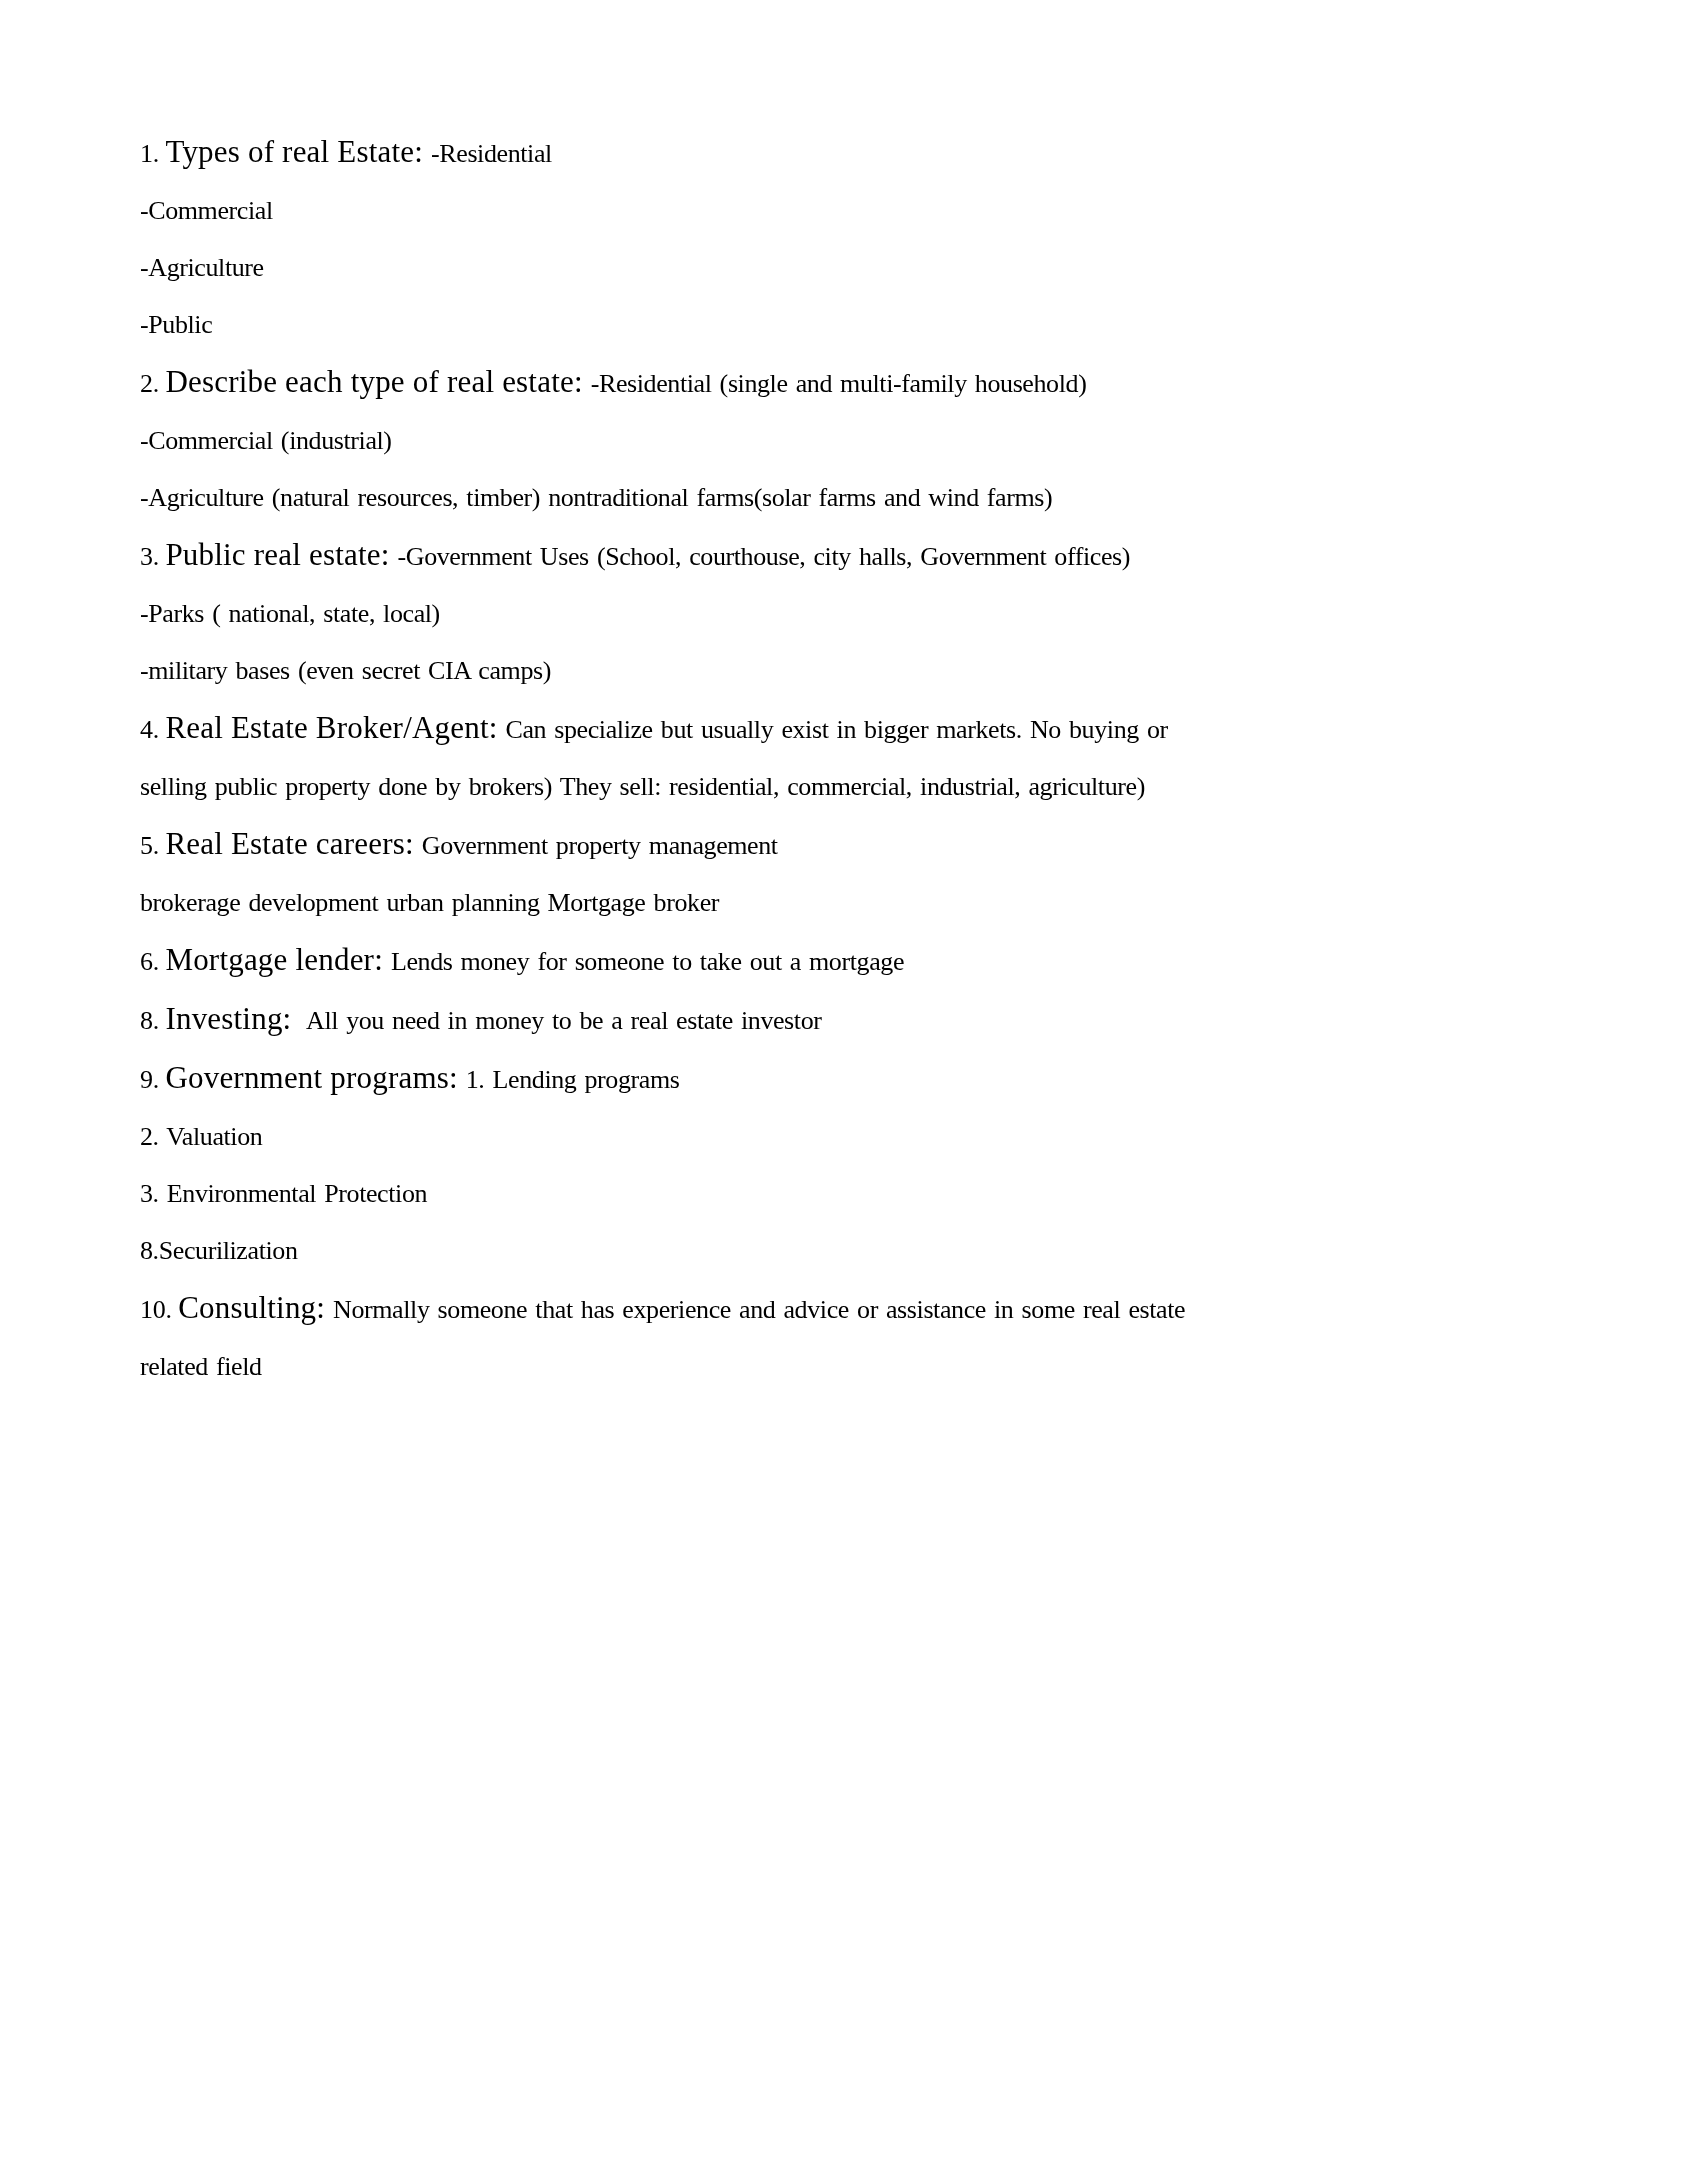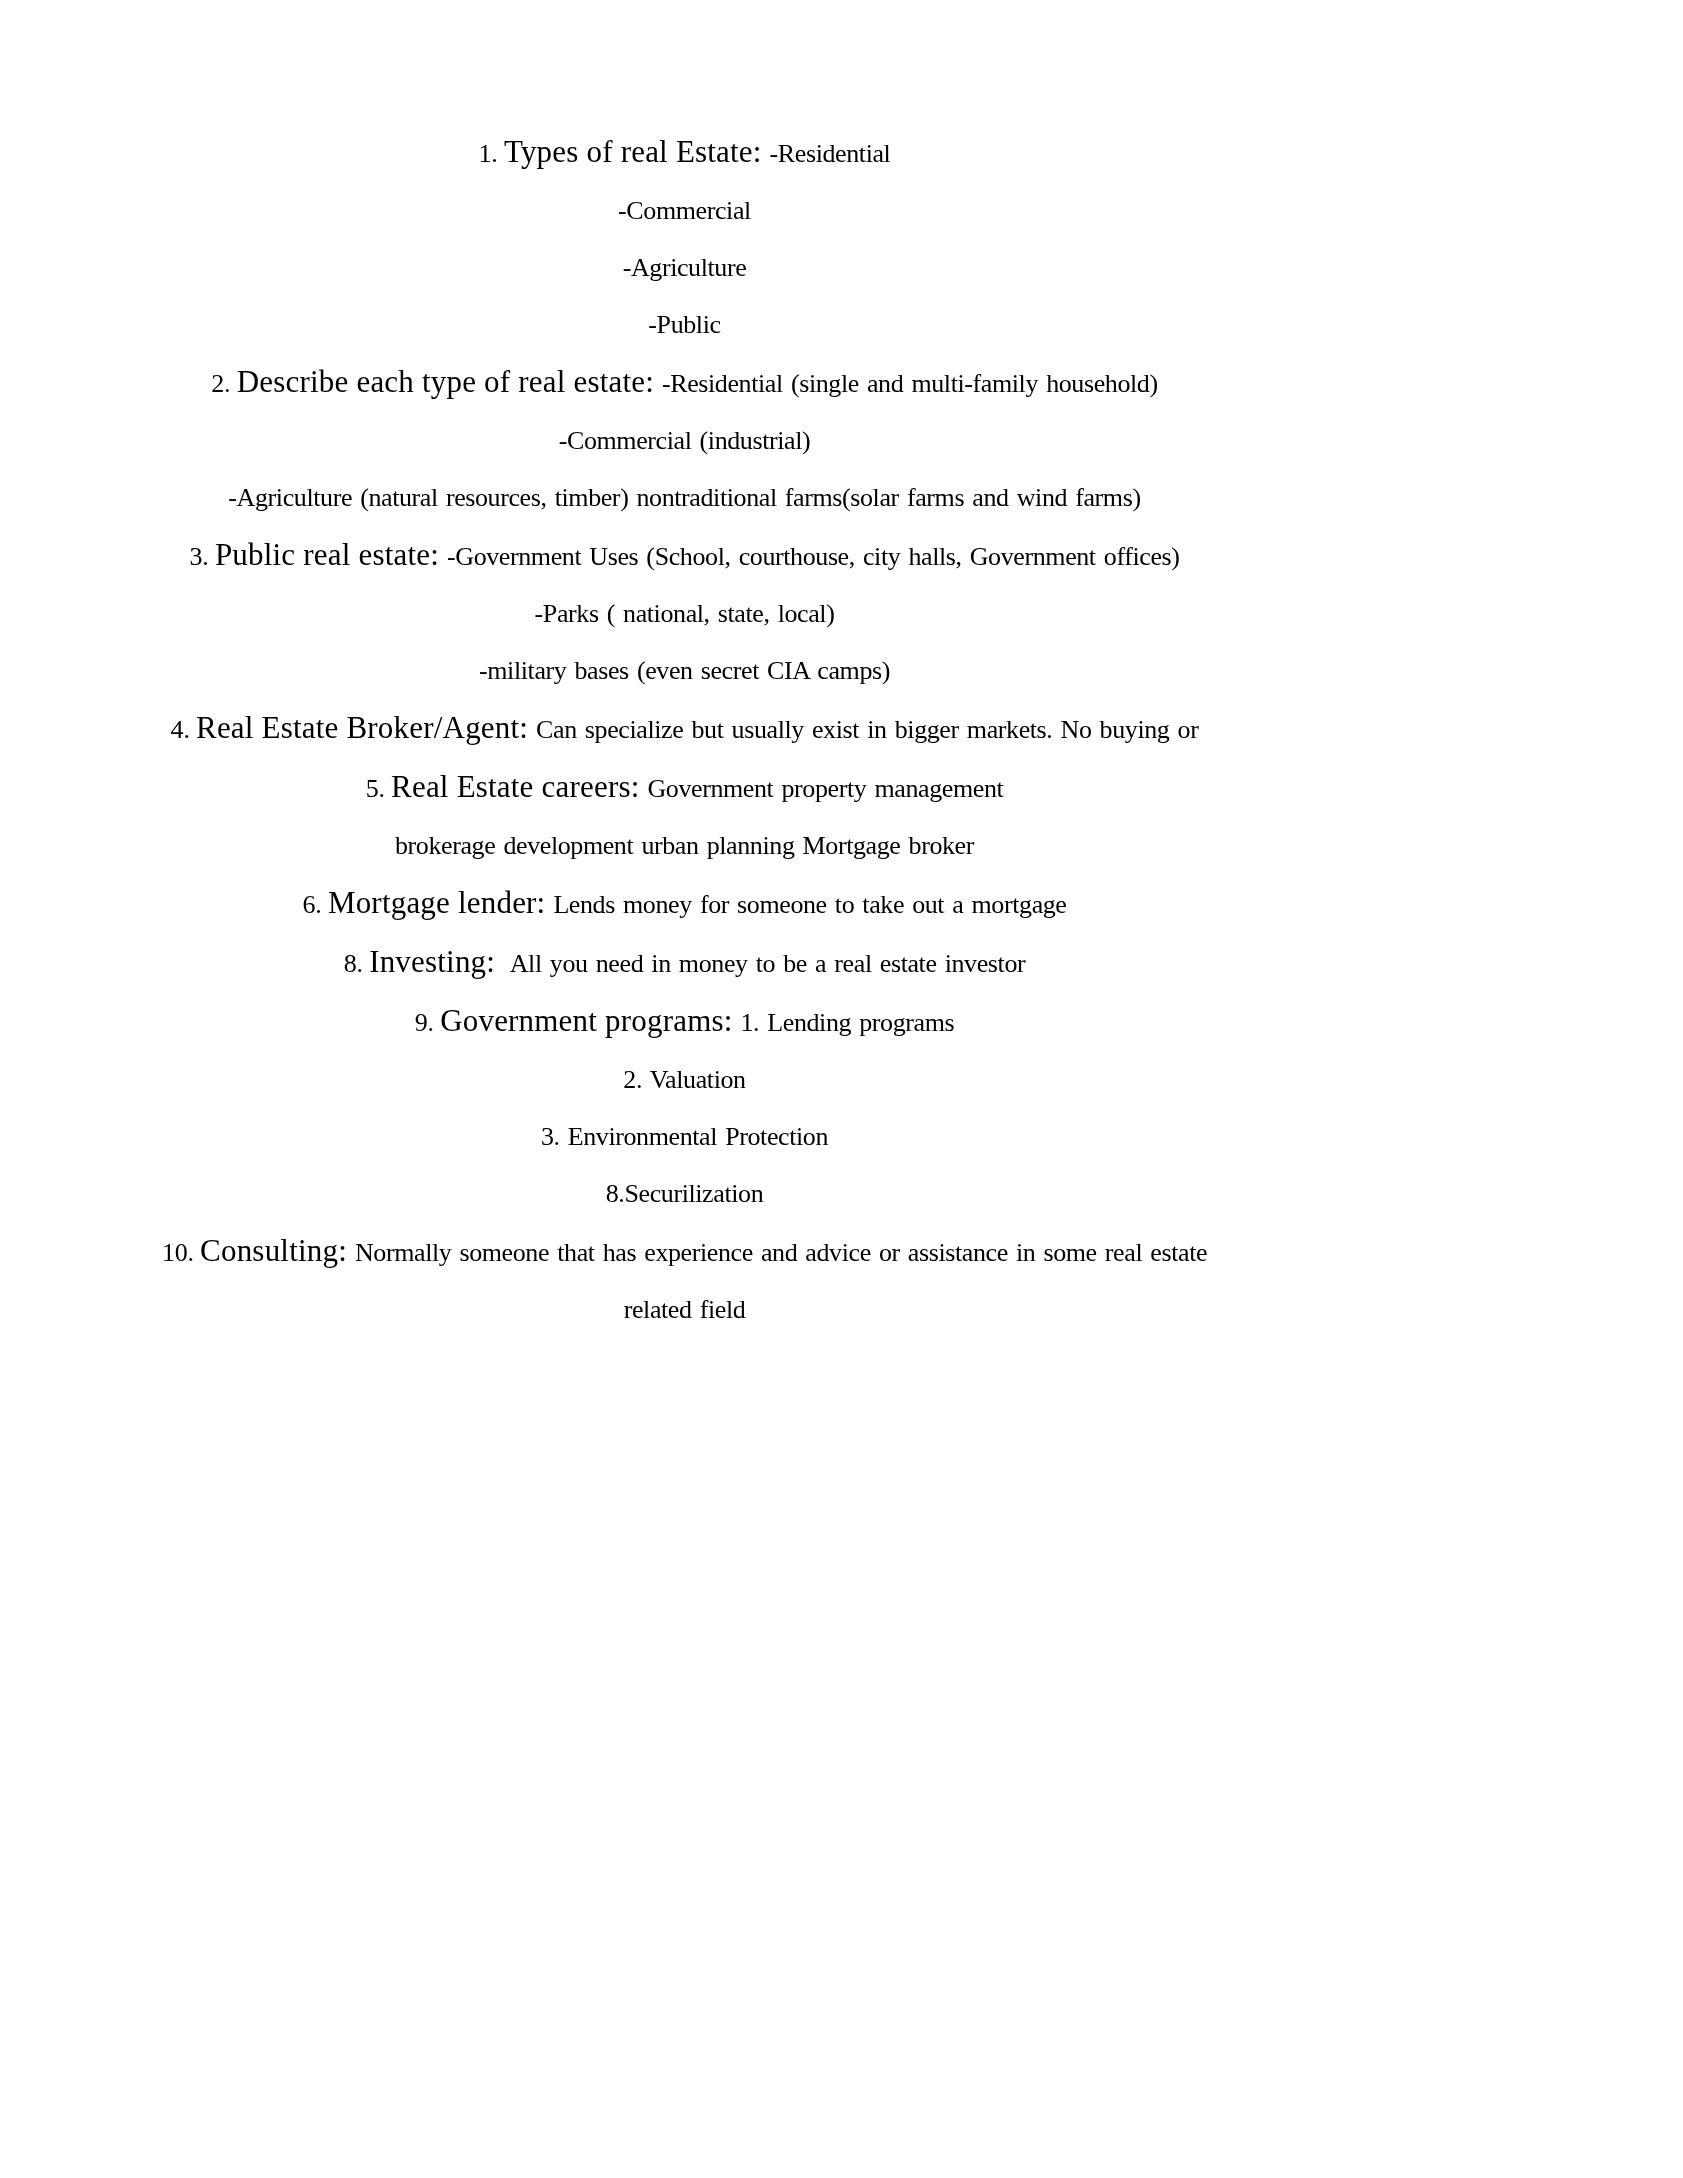--- a/index.html
+++ b/index.html
@@ -8,21 +8,20 @@
     background: #ffffff;
   }
   .page {
     position: relative;
     width: 1683px;
     height: 2178px;
     background: #ffffff;
     color: #000000;
     font-family: "Liberation Serif", serif;
     overflow: hidden;
-    text-align: center;
   }
   .content {
     position: absolute;
     left: 140px;
     top: 125px;
     width: 1089px;
   }
   .line {
     line-height: 54px;
     white-space: pre;
@@ -50,20 +49,21 @@
       <div class="line"><span class="body">-Commercial</span></div>
       <div class="line"><span class="body">-Agriculture</span></div>
       <div class="line"><span class="body">-Public</span></div>
       <div class="line"><span class="num">2. </span><span class="heading">Describe each type of real estate: </span><span class="body">-Residential (single and multi-family household)</span></div>
       <div class="line"><span class="body">-Commercial (industrial)</span></div>
       <div class="line"><span class="body">-Agriculture (natural resources, timber) nontraditional farms(solar farms and wind farms)</span></div>
       <div class="line"><span class="num">3. </span><span class="heading">Public real estate: </span><span class="body">-Government Uses (School, courthouse, city halls, Government offices)</span></div>
       <div class="line"><span class="body">-Parks ( national, state, local)</span></div>
       <div class="line"><span class="body">-military bases (even secret CIA camps)</span></div>
       <div class="line"><span class="num">4. </span><span class="heading">Real Estate Broker/Agent: </span><span class="body">Can specialize but usually exist in bigger markets. No buying or</span></div>
+      <div class="line"><span class="body">selling public property done by brokers) They sell: residential, commercial, industrial, agriculture)</span></div>
       <div class="line"><span class="num">5. </span><span class="heading">Real Estate careers: </span><span class="body">Government property management</span></div>
       <div class="line"><span class="body">brokerage development urban planning Mortgage broker</span></div>
       <div class="line"><span class="num">6. </span><span class="heading">Mortgage lender: </span><span class="body">Lends money for someone to take out a mortgage</span></div>
       <div class="line"><span class="num">8. </span><span class="heading">Investing: </span><span class="body"> All you need in money to be a real estate investor</span></div>
       <div class="line"><span class="num">9. </span><span class="heading">Government programs: </span><span class="body">1. Lending programs</span></div>
       <div class="line"><span class="body">2. Valuation</span></div>
       <div class="line"><span class="body">3. Environmental Protection</span></div>
       <div class="line"><span class="body">8.Securilization</span></div>
       <div class="line"><span class="num">10. </span><span class="heading">Consulting: </span><span class="body">Normally someone that has experience and advice or assistance in some real estate</span></div>
       <div class="line"><span class="body">related field</span></div>

